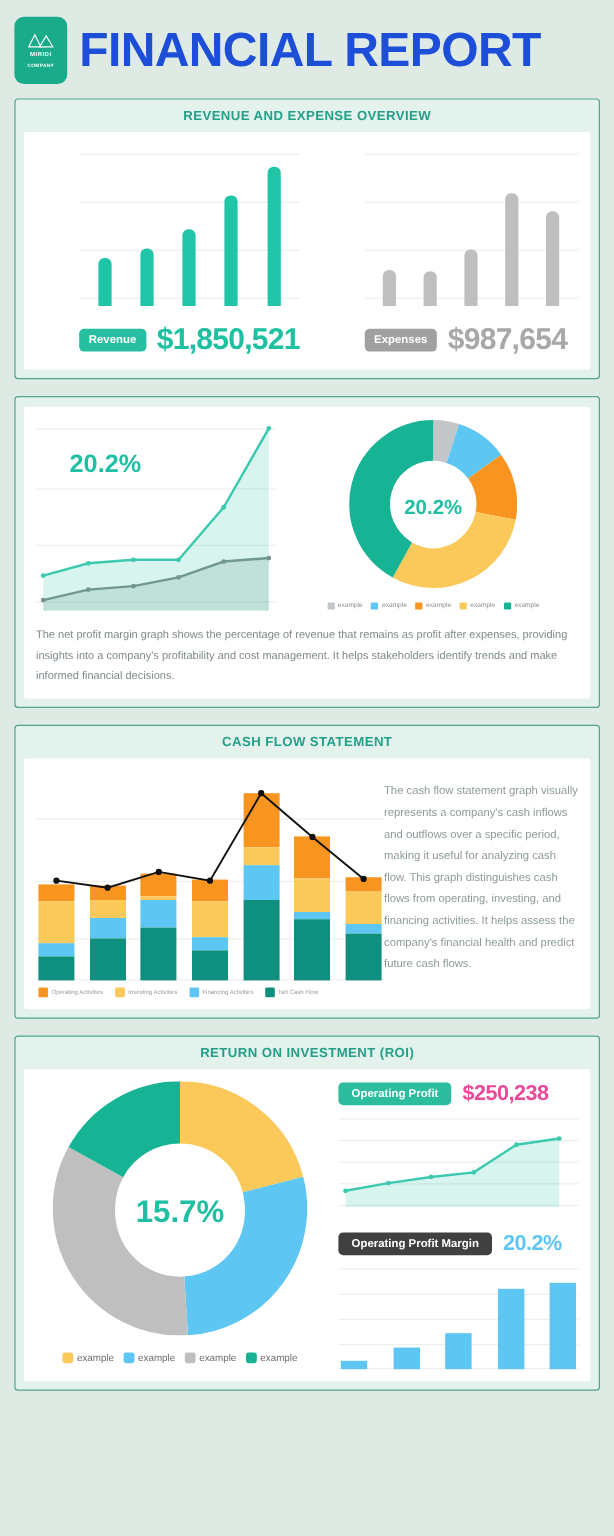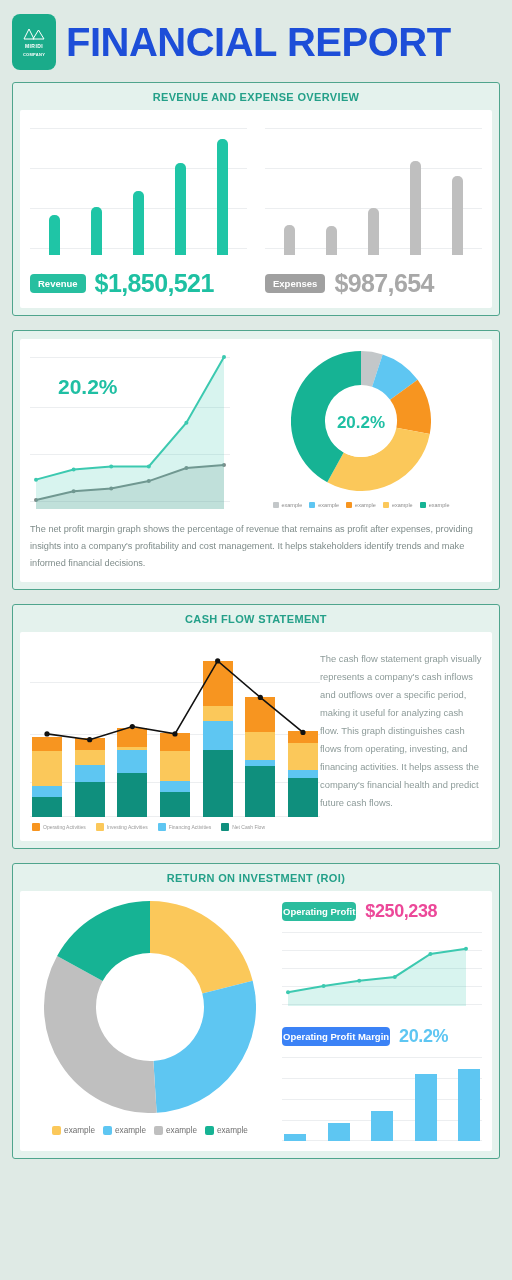--- a/index.html
+++ b/index.html
@@ -36,21 +36,21 @@
     letter-spacing: .35px; padding-bottom: 7px;
   }
   .panel-body { background: #ffffff; border-radius: 2px; padding: 10px; }
 
   
   .grid-lines { position: absolute; inset: 0; pointer-events: none; }
   .grid-lines i { position: absolute; left: 0; right: 0; height: 1px; background: #eceef0; display: block; }
 
   
   .s1 { display: flex; gap: 18px; }
-  .s1-col { flex: 1; }
+  .s1-col { flex: 1; margin-left: 36px; }
   .s1-chart { position: relative; height: 135px; }
   .bars { position: absolute; inset: 0; display: flex; align-items: flex-end;
           justify-content: space-around; padding: 0 4px; }
   .bar { width: 11px; border-radius: 5px 5px 0 0; }
   .bar.rev { background: #1fc5a6; }
   .bar.exp { background: #bfbfbf; }
   .s1-foot { display: flex; align-items: center; gap: 9px; margin-top: 14px; }
   .pill { color: #fff; font-size: 9.5px; font-weight: 700; border-radius: 4px; padding: 4px 8px; white-space: nowrap; }
   .pill.green { background: #27bfa0; }
   .pill.gray  { background: #a0a0a0; }
@@ -90,23 +90,23 @@
   .s3-right { flex: 1; color: #8d9b99; font-size: 9.4px; line-height: 1.92; padding-top: 8px; }
 
   
   .s4 { display: flex; gap: 12px; }
   .s4-left { width: 240px; display: flex; flex-direction: column; align-items: center; }
   .s4-right { flex: 1; }
   .roi-legend { display: flex; gap: 8px; margin-top: 9px; }
   .roi-legend .swatch { width: 9px; height: 9px; border-radius: 2px; }
   .roi-legend .legend-label { font-size: 8.2px; color: #6f6f6f; }
   .kpi-row { display: flex; align-items: center; gap: 9px; }
-  .kpi-pill { color: #fff; font-size: 9.5px; font-weight: 700; border-radius: 4px; padding: 4px 1px; white-space: nowrap; }
+  .kpi-pill { color: #fff; font-size: 9.5px; font-weight: 700; border-radius: 4px; padding: 4px 11px; white-space: nowrap; }
   .kpi-pill.green { background: #2bbd9e; }
-  .kpi-pill.blue  { background: #3b82f6; }
+  .kpi-pill.blue  { background: #404040; }
   .kpi-num { font-size: 18px; font-weight: 800; letter-spacing: -.4px; white-space: nowrap; }
   .kpi-num.green { color: #ec4899; }
   .kpi-num.blue  { color: #5ec6f2; }
   .mini-chart { position: relative; height: 78px; margin-top: 6px; }
   .mini-bars { position: absolute; inset: 0; display: flex; align-items: flex-end;
                justify-content: space-between; padding: 0 2px; }
   .mini-bar { width: 22px; background: #5ec6f2; }
 </style>
 </head>
 <body>
@@ -342,20 +342,21 @@
     <div class="panel-body">
       <div class="s4">
         <div class="s4-left">
           <div class="donut-wrap">
             <svg id="roi-donut" width="212" height="212" viewBox="0 0 212 212">
                 <path d="M 106 26 A 80 80 0 0 1 183.4866528902905 86.10480902681161" stroke="#fbc85a" stroke-width="52" fill="none"></path>
                 <path d="M 183.4866528902905 86.10480902681161 A 80 80 0 0 1 111.02324156234506 185.84213827426174" stroke="#5ec6f2" stroke-width="52" fill="none"></path>
                 <path d="M 111.02324156234506 185.84213827426174 A 80 80 0 0 1 35.895465596490936 67.45970607186274" stroke="#bfbfbf" stroke-width="52" fill="none"></path>
                 <path d="M 35.895465596490936 67.45970607186274 A 80 80 0 0 1 106.00000000000006 26" stroke="#16b394" stroke-width="52" fill="none"></path>
               </svg>
+            <div class="donut-hole" style="width:108px;height:108px;font-size:26px">15.7%</div>
           </div>
           <div class="roi-legend" id="roi-legend">
               <div class="legend-item">
                 <span class="swatch" style="background: rgb(251, 200, 90);"></span>
                 <span class="legend-label">example</span>
               </div>
               <div class="legend-item">
                 <span class="swatch" style="background: rgb(94, 198, 242);"></span>
                 <span class="legend-label">example</span>
               </div>

